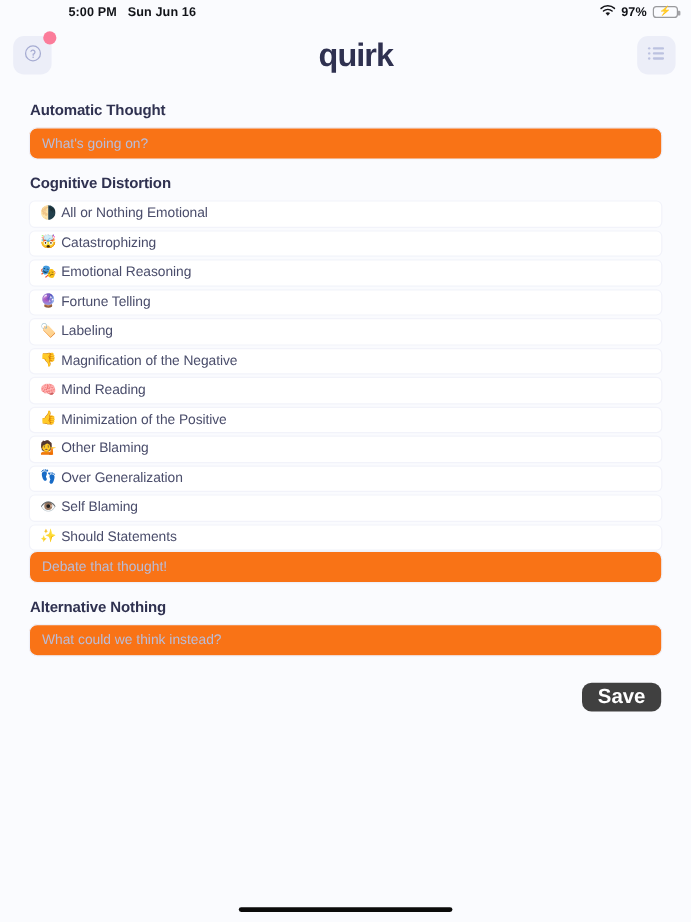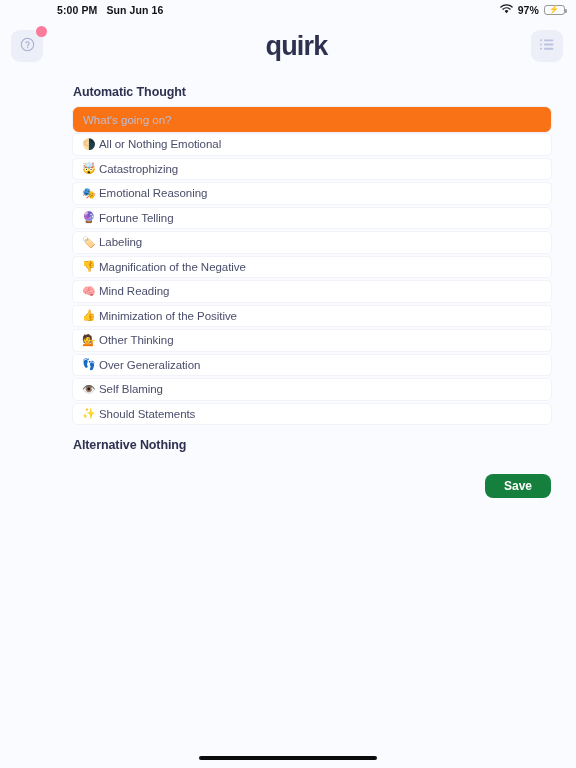--- a/index.html
+++ b/index.html
@@ -97,21 +97,21 @@
   .notif-dot {
     position: absolute;
     width: 11px; height: 11px;
     border-radius: 50%;
     background: #FB7C9A;
     right: -4px;
     top: -4px;
   }
 
   
-  .content { padding: 0 24px; margin-left: 48px; }
+  .content { padding: 0 24px; }
 
   .section-title {
     font-size: 12.5px;
     font-weight: bold;
     color: #2F3150;
     margin: 13px 0 7px 1px;
     letter-spacing: -0.1px;
   }
 
   .text-input {
@@ -157,28 +157,28 @@
   }
 
   
   .save-row {
     display: flex;
     justify-content: flex-end;
     margin-top: 22px;
     padding-right: 1px;
   }
   .save-btn {
-    background: #15803d;
+    background: #404040;
     color: #FFFFFF;
     border: none;
     border-radius: 8px;
     width: 66px;
     height: 24px;
     font-family: "Liberation Sans", sans-serif;
-    font-size: 12px;
+    font-size: 17px;
     font-weight: bold;
     cursor: pointer;
   }
 
   
   .home-indicator {
     position: absolute;
     bottom: 8px;
     left: 50%;
     transform: translateX(-50%);
@@ -238,20 +238,21 @@
       </svg>
     </span>
   </button>
 </div>
 
 <div class="content">
 
   <div class="section-title">Automatic Thought</div>
   <input class="text-input" type="text" placeholder="What's going on?" style="">
 
+  <div class="section-title">Cognitive Distortion</div>
   <div class="distortion-list">
       <div class="distortion-row">
         <span class="distortion-emoji">🌗</span>
         <span class="distortion-label">All or Nothing Emotional</span>
       </div>
       <div class="distortion-row">
         <span class="distortion-emoji">🤯</span>
         <span class="distortion-label">Catastrophizing</span>
       </div>
       <div class="distortion-row">
@@ -273,37 +274,39 @@
       <div class="distortion-row">
         <span class="distortion-emoji">🧠</span>
         <span class="distortion-label">Mind Reading</span>
       </div>
       <div class="distortion-row">
         <span class="distortion-emoji">👍</span>
         <span class="distortion-label">Minimization of the Positive</span>
       </div>
       <div class="distortion-row">
         <span class="distortion-emoji">💁</span>
-        <span class="distortion-label">Other Thinking</span>
+        <span class="distortion-label">Other Blaming</span>
       </div>
       <div class="distortion-row">
         <span class="distortion-emoji">👣</span>
         <span class="distortion-label">Over Generalization</span>
       </div>
       <div class="distortion-row">
         <span class="distortion-emoji">👁️</span>
         <span class="distortion-label">Self Blaming</span>
       </div>
       <div class="distortion-row">
         <span class="distortion-emoji">✨</span>
         <span class="distortion-label">Should Statements</span>
       </div>
     </div>
 
+  <input class="text-input" type="text" placeholder="Debate that thought!" style="">
 
   <div class="section-title">Alternative Nothing</div>
+  <input class="text-input" type="text" placeholder="What could we think instead?" style="">
 
   <div class="save-row">
     <button class="save-btn">Save</button>
   </div>
 </div>
 
 <div class="home-indicator"></div>
 
 </body></html>

